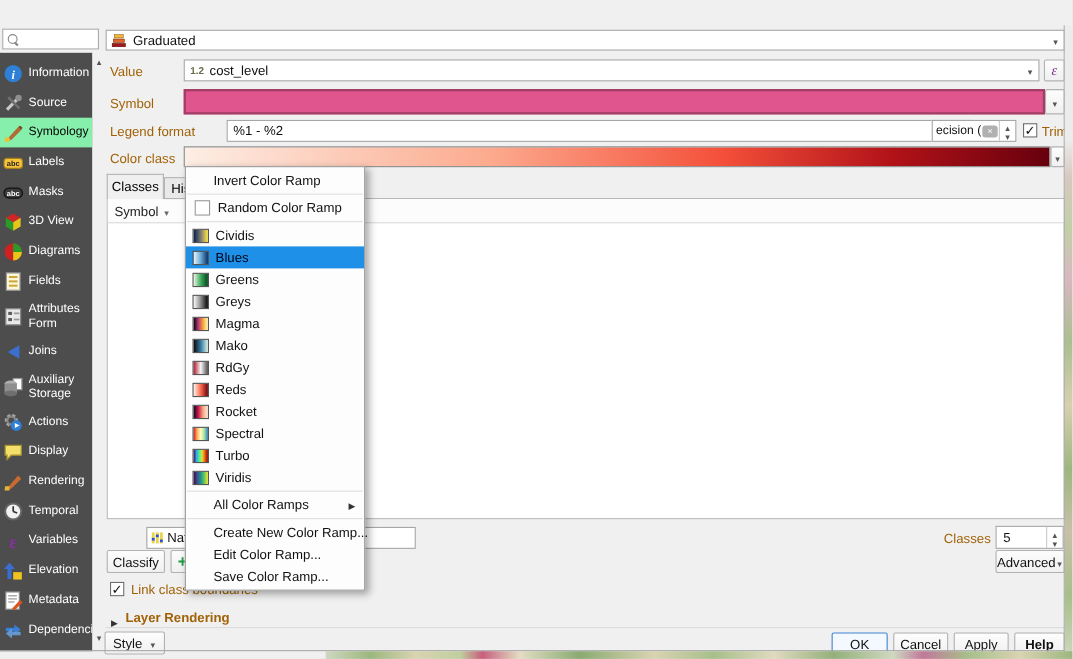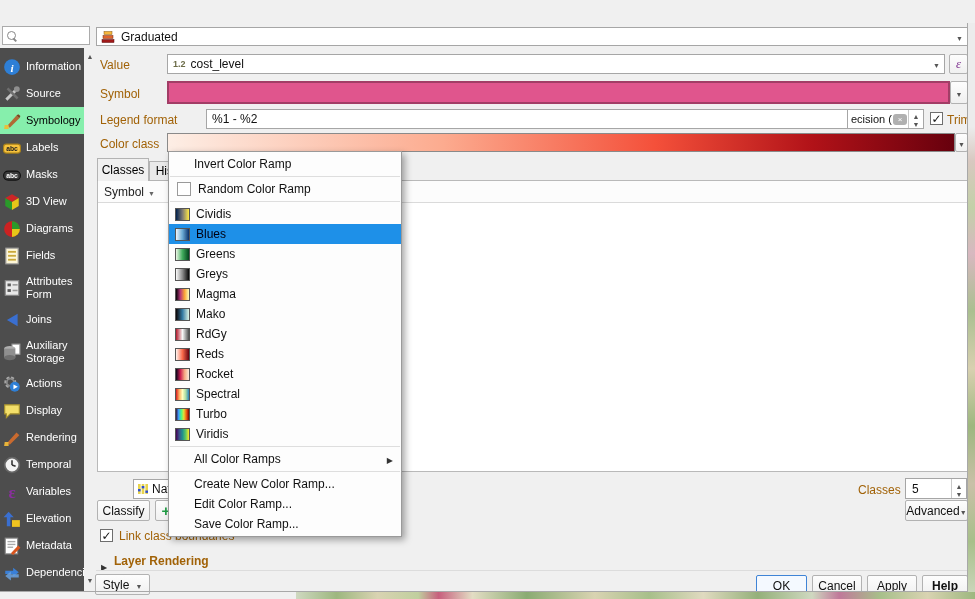--- a/index.html
+++ b/index.html
@@ -38,21 +38,21 @@
   .sb-scroll{left:84px;top:48px;width:12px;height:544px;background:#f0f0f0;}
   .scr{position:absolute;left:84px;width:12px;text-align:center;font-size:8px;color:#444;}
   
   .tab{position:absolute;box-sizing:border-box;border:1px solid #b3b3b3;font-size:12px;display:flex;align-items:center;justify-content:center;}
   .tab.on{background:#f0f0f0;border-bottom:none;z-index:3;}
   .tab.off{background:#e9e9e9;z-index:1;}
   .tbl{left:97px;top:180px;width:871px;height:292px;background:#fff;border:1px solid #b9b9b9;box-sizing:border-box;}
   .tbl-head{height:21px;border-bottom:1px solid #dadada;display:flex;align-items:center;background:#fcfcfc;}
   .th-cell{width:85px;padding-left:6px;display:flex;align-items:center;gap:4px;border-right:1px solid #dadada;height:100%;font-size:12px;color:#222;box-sizing:border-box;}
   
-  #rampmenu{left:168px;top:151px;width:234px;background:#fdfdfd;border:1px solid #9a9a9a;box-shadow:3px 3px 7px rgba(0,0,0,.35);z-index:50;padding:2px 0;box-sizing:border-box;}
+  #rampmenu{left:168px;top:151px;width:164px;background:#fdfdfd;border:1px solid #9a9a9a;box-shadow:3px 3px 7px rgba(0,0,0,.35);z-index:50;padding:2px 0;box-sizing:border-box;}
   .mrow{height:20px;display:flex;align-items:center;font-size:12px;color:#111;padding:0 8px 0 6px;}
   .mrow .mtext{white-space:nowrap;}
   .mrow.textonly{padding-left:25px;}
   .mrow.sel{background:#1e90e8;color:#001;}
   .ricon{width:15px;height:13px;border:1px solid #555;margin-right:6px;flex:none;box-sizing:border-box;}
   .mcheck{width:12px;height:12px;border:1px solid #9a9a9a;background:#fff;margin:0 7px 0 2px;flex:none;}
   .msep{height:1px;background:#dedede;margin:2px 1px;}
   .submenu-arrow{margin-left:auto;}
   
   #map-bottom{left:296px;top:592px;width:679px;height:7px;background:linear-gradient(90deg,#cfd8c0 0,#9db77f 6%,#d9d3b2 12%,#c0cf9e 18%,#c75f7d 21%,#e3ddc4 26%,#8aab72 34%,#d9d3b2 44%,#a7bf8a 52%,#e0dac0 60%,#94b07a 68%,#cfd8c0 76%,#c0799a 80%,#a7bf8a 86%,#d9d3b2 93%,#9db77f 100%);}

